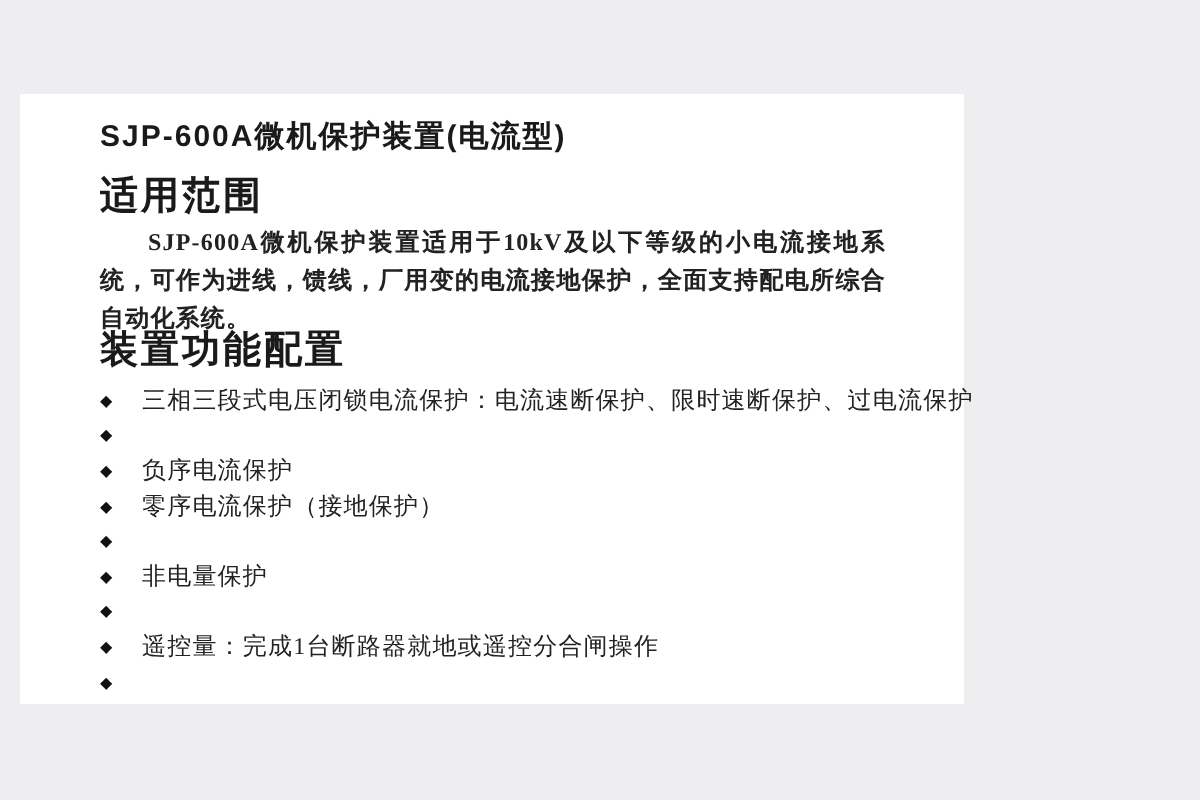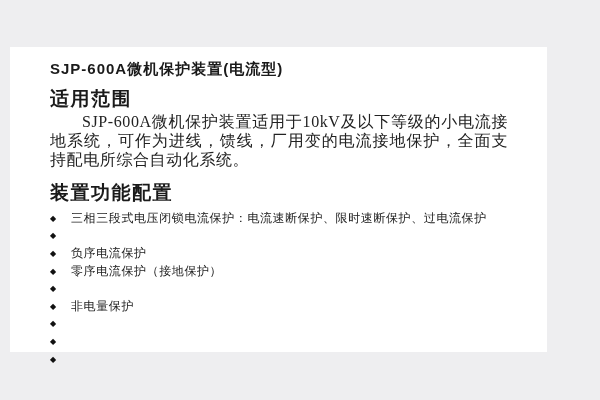--- a/index.html
+++ b/index.html
@@ -19,21 +19,21 @@
   .canvas {
     position: relative;
     width: 600px;
     height: 400px;
     background: var(--page-bg);
   }
   .sheet {
     position: absolute;
     left: 10px;
     top: 47px;
-    width: 537px;
+    width: 472px;
     height: 305px;
     background: var(--sheet-bg);
     padding: 13px 39px 0 40px;
   }
   .doc-title {
     font-family: "Liberation Sans", "DejaVu Sans", sans-serif;
     font-size: 15px;
     line-height: 18px;
     font-weight: bold;
     letter-spacing: 1px;
@@ -42,30 +42,30 @@
   }
   .section-heading {
     font-family: "Liberation Sans", "DejaVu Sans", sans-serif;
     font-size: 19px;
     line-height: 14px;
     font-weight: bold;
     letter-spacing: 1.5px;
     color: var(--heading-text);
   }
   .section-heading.scope { margin-bottom: 6px; }
-  .section-heading.features { margin-bottom: 9px; font-family: Liberation Mono, monospace; }
+  .section-heading.features { margin-bottom: 9px; }
   .body-paragraph {
-    font-size: 16px;
+    font-size: 12px;
     line-height: 19px;
     letter-spacing: 0.6px;
     color: var(--body-text);
     text-indent: 2em;
     text-align: justify;
-    margin-bottom: 18px;
     max-width: 528px;
+    font-weight: bold;
   }
   .feature-list {
     list-style: none;
   }
   .feature-item {
     display: flex;
     align-items: center;
     height: 17.6px;
     font-size: 12px;
     letter-spacing: 0.6px;
@@ -117,20 +117,21 @@
       </li>
       <li class="feature-item">
         <span class="bullet">◆</span>
         <span>非电量保护</span>
       </li>
       <li class="feature-item">
         <span class="bullet">◆</span>
       </li>
       <li class="feature-item">
         <span class="bullet">◆</span>
+        <span>遥控量：完成1台断路器就地或遥控分合闸操作</span>
       </li>
       <li class="feature-item">
         <span class="bullet">◆</span>
       </li>
     </ul>
 
   </div>
 </div>
 
 </body></html>

